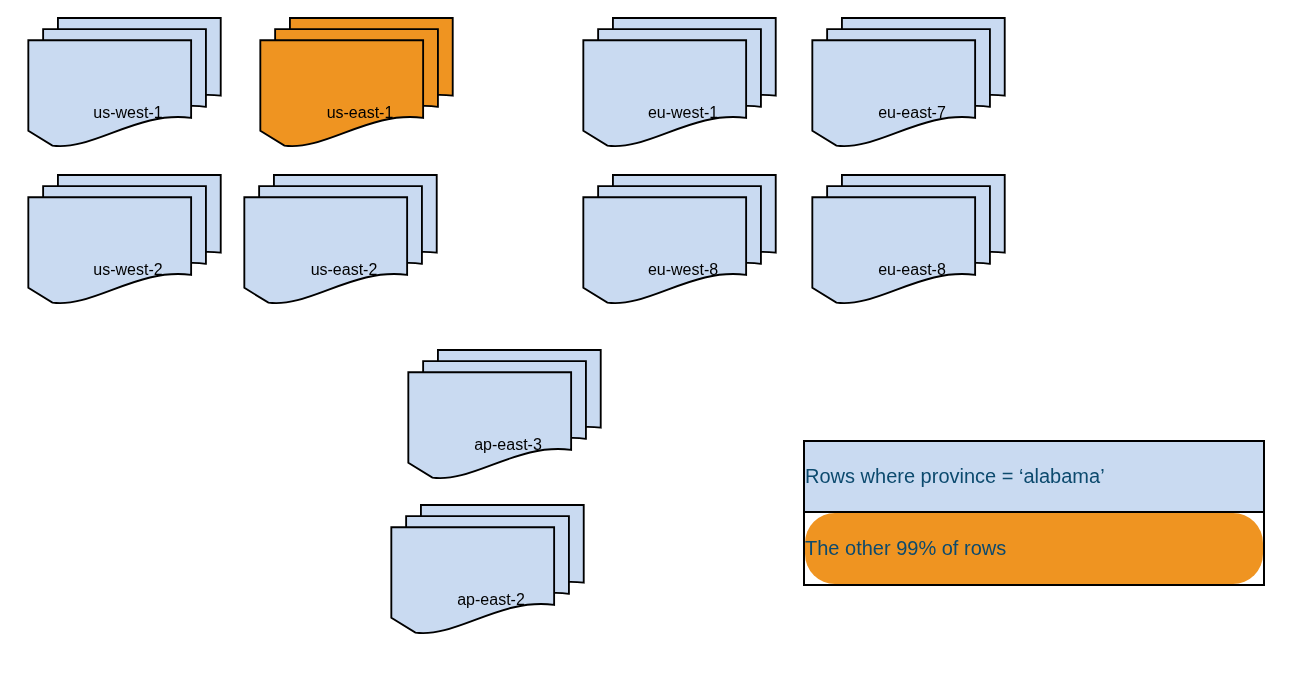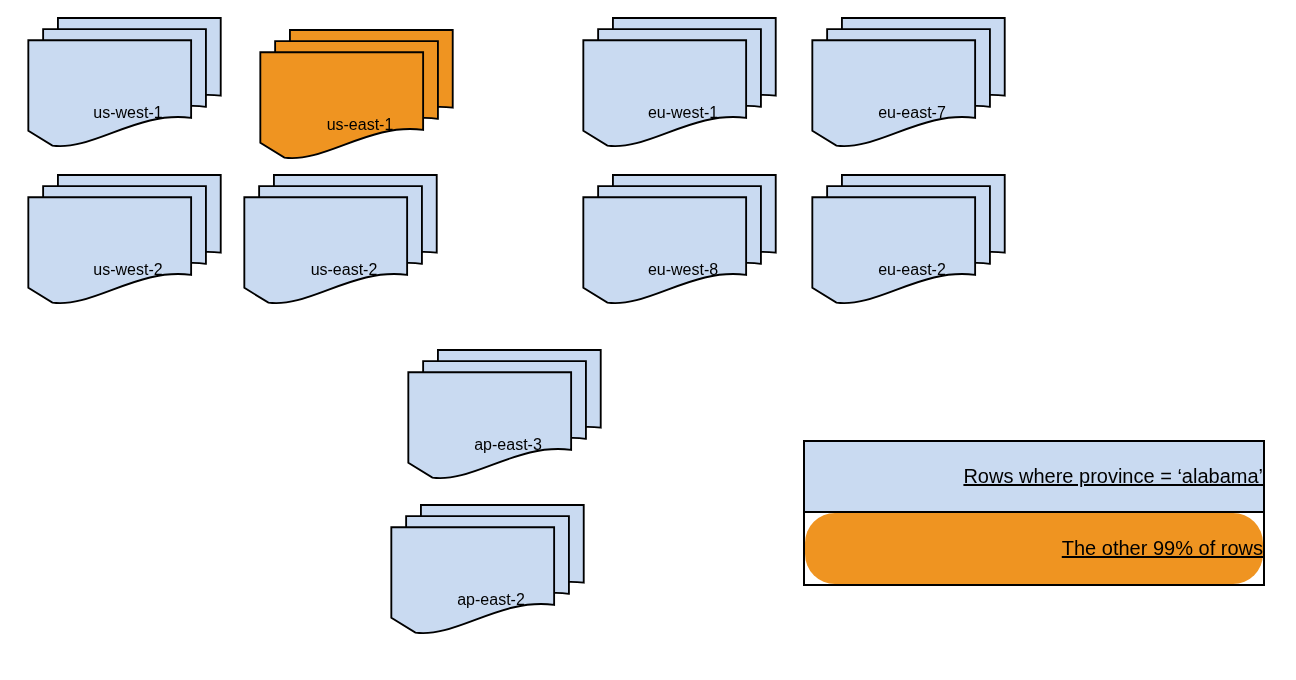--- a/index.html
+++ b/index.html
@@ -56,42 +56,41 @@
     height: 146px;
     border: 2px solid #000000;
     box-sizing: border-box;
   }
   .legend-row {
     width: 100%;
     height: 50%;
     box-sizing: border-box;
     display: flex;
     align-items: center;
-    justify-content: flex-end;
+    justify-content: flex-start;
     font-size: 20px;
-    color: #000000;
-    text-decoration: underline;
+    color: #0c4a6e;
   }
   .legend-row.top {
     border-bottom: 2px solid #000000;
   }
 </style>
 </head>
 <body>
 
 <div id="canvas">
     <div class="stack" style="left: 20px; top: 18px;">
       <svg viewBox="0 0 222 160" width="222" height="160">
         <path d="M 32 0 L 208 0 L 208 84 C 150 76, 102 120, 58 114 L 32 98 Z" fill="#c9daf1" stroke="#000000" stroke-width="2" stroke-linejoin="miter"></path>
         <path d="M 16 12 L 192 12 L 192 96 C 134 88, 86 132, 42 126 L 16 110 Z" fill="#c9daf1" stroke="#000000" stroke-width="2" stroke-linejoin="miter"></path>
         <path d="M 0 24 L 176 24 L 176 108 C 118 100, 70 144, 26 138 L 0 122 Z" fill="#c9daf1" stroke="#000000" stroke-width="2" stroke-linejoin="miter"></path>
       </svg>
       <div class="stack-label">us-west-1</div>
     </div>
-    <div class="stack" style="left: 252px; top: 30px;">
+    <div class="stack" style="left: 252px; top: 18px;">
       <svg viewBox="0 0 222 160" width="222" height="160">
         <path d="M 32 0 L 208 0 L 208 84 C 150 76, 102 120, 58 114 L 32 98 Z" fill="#ef9421" stroke="#000000" stroke-width="2" stroke-linejoin="miter"></path>
         <path d="M 16 12 L 192 12 L 192 96 C 134 88, 86 132, 42 126 L 16 110 Z" fill="#ef9421" stroke="#000000" stroke-width="2" stroke-linejoin="miter"></path>
         <path d="M 0 24 L 176 24 L 176 108 C 118 100, 70 144, 26 138 L 0 122 Z" fill="#ef9421" stroke="#000000" stroke-width="2" stroke-linejoin="miter"></path>
       </svg>
       <div class="stack-label">us-east-1</div>
     </div>
     <div class="stack" style="left: 575px; top: 18px;">
       <svg viewBox="0 0 222 160" width="222" height="160">
         <path d="M 32 0 L 208 0 L 208 84 C 150 76, 102 120, 58 114 L 32 98 Z" fill="#c9daf1" stroke="#000000" stroke-width="2" stroke-linejoin="miter"></path>
@@ -131,21 +130,21 @@
         <path d="M 0 24 L 176 24 L 176 108 C 118 100, 70 144, 26 138 L 0 122 Z" fill="#c9daf1" stroke="#000000" stroke-width="2" stroke-linejoin="miter"></path>
       </svg>
       <div class="stack-label">eu-west-8</div>
     </div>
     <div class="stack" style="left: 804px; top: 175px;">
       <svg viewBox="0 0 222 160" width="222" height="160">
         <path d="M 32 0 L 208 0 L 208 84 C 150 76, 102 120, 58 114 L 32 98 Z" fill="#c9daf1" stroke="#000000" stroke-width="2" stroke-linejoin="miter"></path>
         <path d="M 16 12 L 192 12 L 192 96 C 134 88, 86 132, 42 126 L 16 110 Z" fill="#c9daf1" stroke="#000000" stroke-width="2" stroke-linejoin="miter"></path>
         <path d="M 0 24 L 176 24 L 176 108 C 118 100, 70 144, 26 138 L 0 122 Z" fill="#c9daf1" stroke="#000000" stroke-width="2" stroke-linejoin="miter"></path>
       </svg>
-      <div class="stack-label">eu-east-2</div>
+      <div class="stack-label">eu-east-8</div>
     </div>
     <div class="stack" style="left: 400px; top: 350px;">
       <svg viewBox="0 0 222 160" width="222" height="160">
         <path d="M 32 0 L 208 0 L 208 84 C 150 76, 102 120, 58 114 L 32 98 Z" fill="#c9daf1" stroke="#000000" stroke-width="2" stroke-linejoin="miter"></path>
         <path d="M 16 12 L 192 12 L 192 96 C 134 88, 86 132, 42 126 L 16 110 Z" fill="#c9daf1" stroke="#000000" stroke-width="2" stroke-linejoin="miter"></path>
         <path d="M 0 24 L 176 24 L 176 108 C 118 100, 70 144, 26 138 L 0 122 Z" fill="#c9daf1" stroke="#000000" stroke-width="2" stroke-linejoin="miter"></path>
       </svg>
       <div class="stack-label">ap-east-3</div>
     </div>
     <div class="stack" style="left: 383px; top: 505px;">

